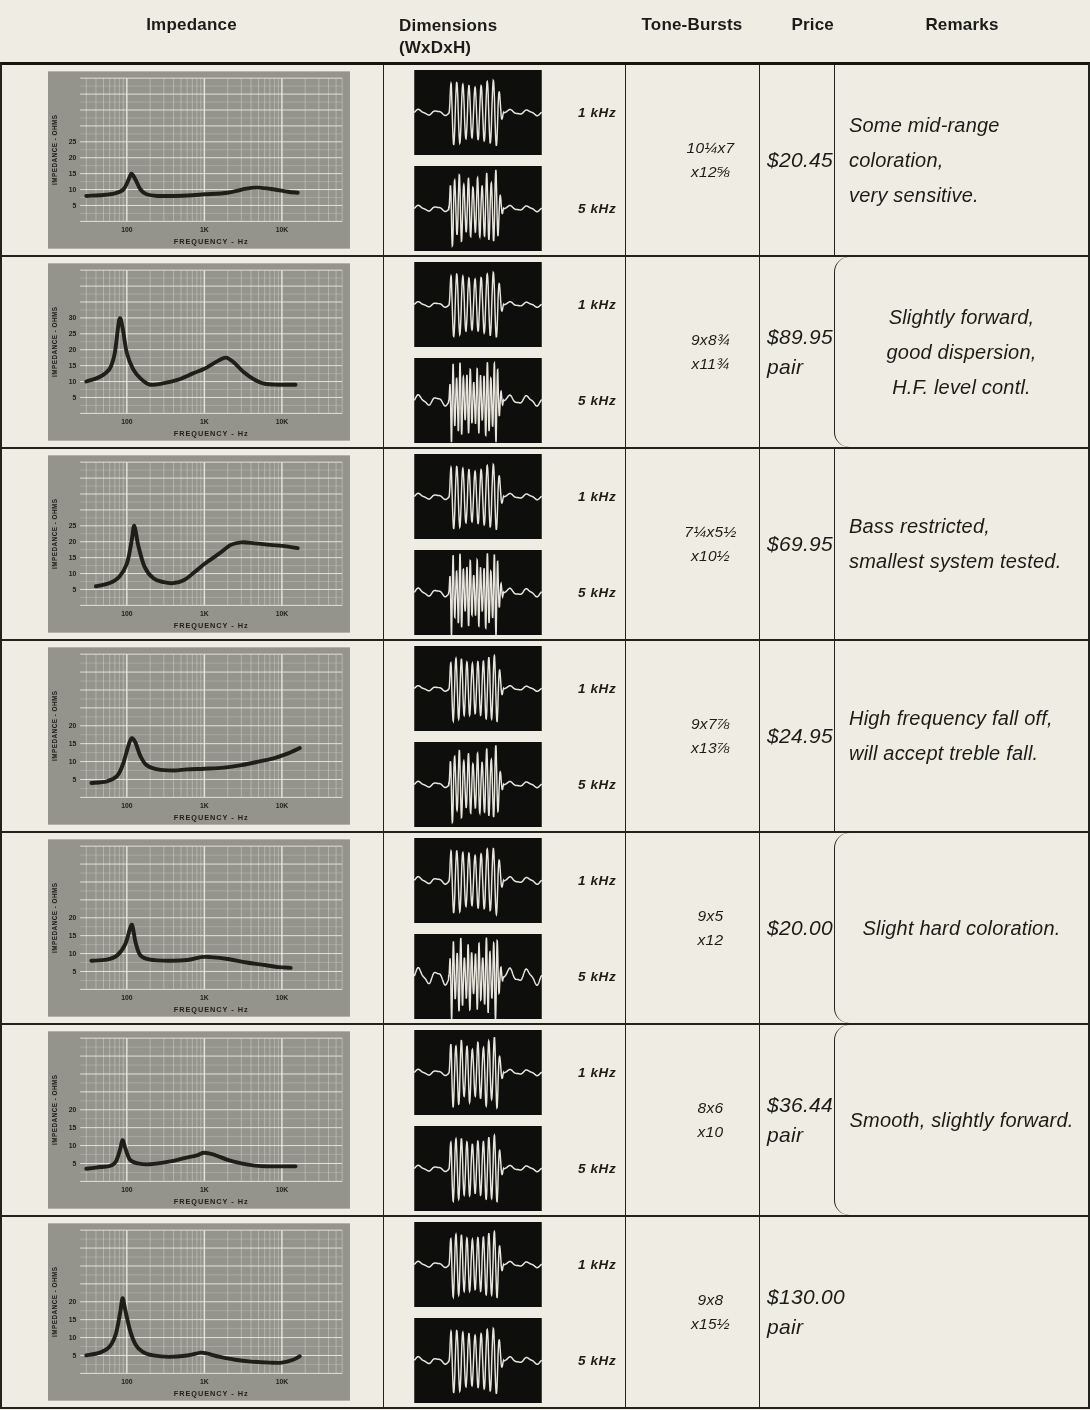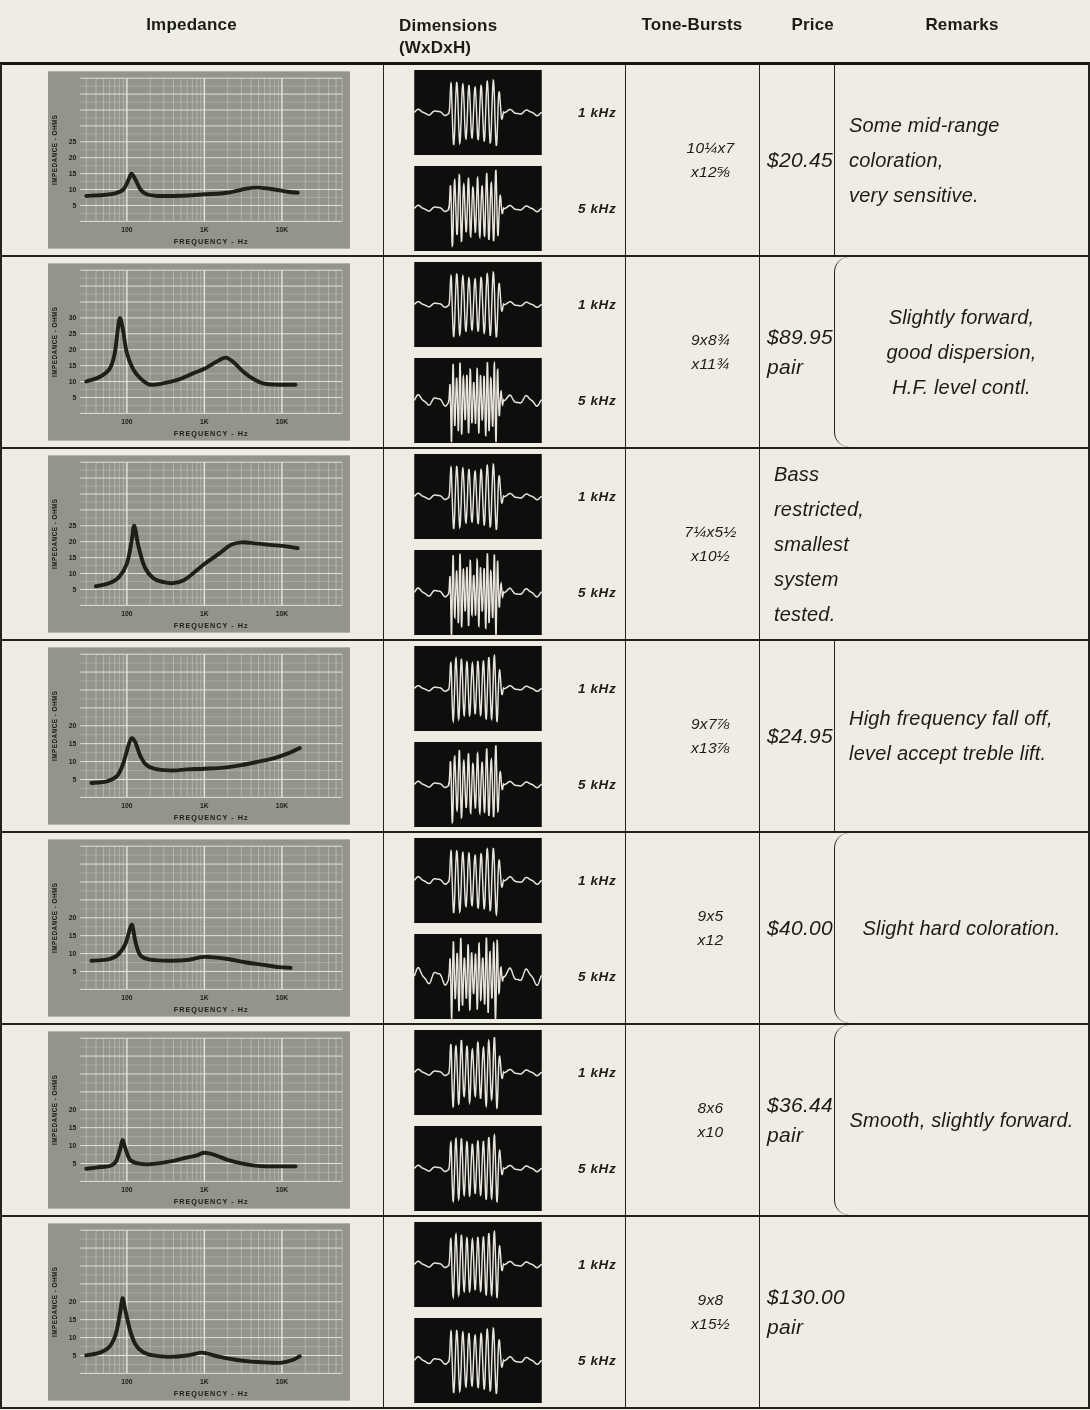--- a/index.html
+++ b/index.html
@@ -302,20 +302,21 @@
         <div class="tb-row">
           <svg class="burst-svg" viewBox="0 0 132 88">
               <rect x="0" y="0" width="132" height="88" fill="#0e0e0c"></rect>
               <path d="M0.0,43.8L0.2,43.6L0.4,43.4L0.6,43.1L0.8,42.9L0.9,42.6L1.1,42.3L1.3,42.1L1.5,41.8L1.7,41.5L1.9,41.2L2.1,41.0L2.3,40.7L2.5,40.5L2.6,40.3L2.8,40.1L3.0,39.9L3.2,39.7L3.4,39.6L3.6,39.5L3.8,39.4L4.0,39.4L4.1,39.4L4.3,39.4L4.5,39.5L4.7,39.5L4.9,39.6L5.1,39.8L5.3,39.9L5.5,40.1L5.7,40.3L5.8,40.5L6.0,40.7L6.2,40.9L6.4,41.2L6.6,41.4L6.8,41.6L7.0,41.9L7.2,42.1L7.4,42.3L7.5,42.6L7.7,42.8L7.9,43.0L8.1,43.1L8.3,43.3L8.5,43.5L8.7,43.6L8.9,43.8L9.1,43.9L9.2,44.0L9.4,44.1L9.6,44.2L9.8,44.3L10.0,44.4L10.2,44.5L10.4,44.6L10.6,44.7L10.7,44.8L10.9,44.9L11.1,45.0L11.3,45.1L11.5,45.2L11.7,45.3L11.9,45.5L12.1,45.6L12.3,45.8L12.4,46.0L12.6,46.1L12.8,46.3L13.0,46.5L13.2,46.6L13.4,46.8L13.6,47.0L13.8,47.1L14.0,47.2L14.1,47.4L14.3,47.5L14.5,47.6L14.7,47.6L14.9,47.7L15.1,47.7L15.3,47.7L15.5,47.7L15.7,47.6L15.8,47.6L16.0,47.4L16.2,47.3L16.4,47.2L16.6,47.0L16.8,46.8L17.0,46.5L17.2,46.3L17.3,46.0L17.5,45.7L17.7,45.5L17.9,45.2L18.1,44.9L18.3,44.6L18.5,44.3L18.7,44.0L18.9,43.7L19.0,43.5L19.2,43.2L19.4,43.0L19.6,42.8L19.8,42.6L20.0,42.4L20.2,42.3L20.4,42.2L20.6,42.1L20.7,42.0L20.9,41.9L21.1,41.9L21.3,41.9L21.5,41.9L21.7,41.9L21.9,41.9L22.1,42.0L22.3,42.0L22.4,42.1L22.6,42.1L22.8,42.2L23.0,42.2L23.2,42.3L23.4,42.3L23.6,42.4L23.8,42.4L23.9,42.4L24.1,42.5L24.3,42.5L24.5,42.5L24.7,42.5L24.9,42.6L25.1,42.6L25.3,42.6L25.5,42.6L25.6,42.6L25.8,42.6L26.0,42.7L26.2,42.7L26.4,42.8L26.6,42.8L26.8,42.9L27.0,43.0L27.2,43.1L27.3,43.3L27.5,43.4L27.7,43.6L27.9,43.8L28.1,44.0L28.3,44.2L28.5,44.5L28.7,44.7L28.9,45.0L29.0,45.3L29.2,45.5L29.4,45.8L29.6,46.1L29.8,46.4L30.0,46.7L30.2,46.9L30.4,47.2L30.5,47.4L30.7,47.6L30.9,47.8L31.1,48.0L31.3,48.1L31.5,48.3L31.7,48.3L31.9,48.4L32.1,48.4L32.2,48.4L32.4,48.4L32.6,48.4L32.8,48.3L33.0,48.2L33.2,48.0L33.4,47.9L33.6,47.7L33.8,47.5L33.9,47.3L34.1,47.1L34.3,46.9L34.5,46.7L34.7,46.5L34.9,46.2L35.1,46.0L35.3,45.8L35.5,45.6L35.6,44.0L35.8,44.0L36.0,42.7L36.2,39.9L36.4,36.1L36.6,32.1L36.8,28.6L37.0,26.9L37.1,27.7L37.3,31.8L37.5,39.4L37.7,49.8L37.9,61.9L38.1,74.2L38.3,84.7L38.5,88.4L38.7,86.9L38.8,80.5L39.0,70.0L39.2,56.7L39.4,42.3L39.6,28.5L39.8,17.0L40.0,9.0L40.2,5.4L40.4,6.3L40.5,11.4L40.7,19.6L40.9,29.9L41.1,40.9L41.3,51.3L41.5,59.9L41.7,66.1L41.9,69.3L42.1,69.6L42.2,67.2L42.4,62.5L42.6,56.3L42.8,49.1L43.0,41.8L43.2,34.9L43.4,29.0L43.6,24.6L43.7,22.2L43.9,22.0L44.1,24.1L44.3,28.6L44.5,35.1L44.7,43.1L44.9,52.0L45.1,60.6L45.3,68.2L45.4,73.5L45.6,75.8L45.8,74.5L46.0,69.5L46.2,61.1L46.4,50.2L46.6,37.8L46.8,25.6L47.0,15.0L47.1,7.4L47.3,3.9L47.5,4.9L47.7,10.4L47.9,19.8L48.1,31.9L48.3,45.2L48.5,58.0L48.7,68.8L48.8,76.3L49.0,79.9L49.2,79.3L49.4,74.8L49.6,67.2L49.8,57.6L50.0,47.2L50.2,37.4L50.3,29.2L50.5,23.3L50.7,20.2L50.9,20.0L51.1,22.3L51.3,26.7L51.5,32.5L51.7,39.1L51.9,45.8L52.0,52.0L52.2,57.1L52.4,60.8L52.6,62.8L52.8,62.8L53.0,60.9L53.2,57.1L53.4,51.6L53.6,44.9L53.7,37.6L53.9,30.4L54.1,24.2L54.3,19.7L54.5,17.6L54.7,18.5L54.9,22.5L55.1,29.4L55.3,38.5L55.4,48.9L55.6,59.3L55.8,68.6L56.0,75.3L56.2,78.7L56.4,78.2L56.6,73.6L56.8,65.6L56.9,55.1L57.1,43.3L57.3,31.8L57.5,21.8L57.7,14.6L57.9,11.0L58.1,11.2L58.3,15.1L58.5,22.0L58.6,30.9L58.8,40.6L59.0,50.0L59.2,58.0L59.4,63.7L59.6,66.9L59.8,67.3L60.0,65.1L60.2,60.9L60.3,55.3L60.5,48.9L60.7,42.5L60.9,36.6L61.1,31.7L61.3,28.3L61.5,26.6L61.7,26.6L61.9,28.4L62.0,32.0L62.2,36.9L62.4,42.9L62.6,49.5L62.8,56.0L63.0,61.7L63.2,65.9L63.4,67.9L63.5,67.3L63.7,63.9L63.9,57.7L64.1,49.4L64.3,39.7L64.5,29.8L64.7,20.9L64.9,14.1L65.1,10.4L65.2,10.6L65.4,14.6L65.6,22.2L65.8,32.5L66.0,44.3L66.2,56.1L66.4,66.6L66.6,74.4L66.8,78.6L66.9,78.7L67.1,75.0L67.3,67.9L67.5,58.5L67.7,48.0L67.9,37.7L68.1,28.8L68.3,22.2L68.5,18.4L68.6,17.8L68.8,20.1L69.0,24.7L69.2,31.0L69.4,38.2L69.6,45.5L69.8,52.1L70.0,57.5L70.1,61.3L70.3,63.1L70.5,63.0L70.7,60.9L70.9,57.0L71.1,51.7L71.3,45.3L71.5,38.4L71.7,31.6L71.8,25.6L72.0,21.2L72.2,19.0L72.4,19.5L72.6,22.9L72.8,29.2L73.0,38.0L73.2,48.2L73.4,58.9L73.5,68.7L73.7,76.3L73.9,80.6L74.1,80.8L74.3,76.7L74.5,68.6L74.7,57.3L74.9,44.1L75.1,30.6L75.2,18.5L75.4,9.3L75.6,4.1L75.8,3.5L76.0,7.5L76.2,15.5L76.4,26.4L76.6,38.8L76.7,51.1L76.9,61.9L77.1,70.0L77.3,74.7L77.5,75.6L77.7,73.0L77.9,67.5L78.1,59.9L78.3,51.2L78.4,42.5L78.6,34.6L78.8,28.2L79.0,23.9L79.2,21.9L79.4,22.2L79.6,24.7L79.8,29.2L80.0,35.3L80.1,42.3L80.3,49.8L80.5,57.1L80.7,63.4L80.9,68.1L81.1,70.4L81.3,69.9L81.5,66.3L81.7,59.7L81.8,50.7L82.0,39.9L82.2,28.7L82.4,18.3L82.6,10.1L82.8,5.3L83.0,4.8L83.2,8.9L83.3,17.4L83.5,29.3L83.7,43.4L83.9,58.0L84.1,71.2L84.3,81.4L84.5,87.3L84.7,88.2L84.9,84.1L85.0,75.6L85.2,63.7L85.4,50.2L85.6,36.5L85.8,24.5L86.0,16.1L86.2,11.9L86.4,11.8L86.6,15.3L86.7,21.4L86.9,29.2L87.1,37.4L87.3,45.1L87.5,51.5L87.7,56.1L87.9,58.8L88.1,59.5L88.3,58.4L88.4,56.1L88.6,52.7L88.8,48.9L89.0,45.0L89.2,41.3L89.4,38.3L89.6,36.1L89.8,34.9L89.9,34.7L90.1,35.6L90.3,37.4L90.5,39.7L90.7,42.3L90.9,44.8L91.1,46.8L91.3,48.0L91.5,48.5L91.6,48.1L91.8,47.1L92.0,45.9L92.2,44.7L92.4,44.0L92.6,44.5L92.8,44.4L93.0,44.3L93.2,44.2L93.3,44.1L93.5,44.0L93.7,43.9L93.9,43.8L94.1,43.7L94.3,43.5L94.5,43.4L94.7,43.3L94.9,43.1L95.0,43.0L95.2,42.8L95.4,42.6L95.6,42.5L95.8,42.3L96.0,42.1L96.2,41.9L96.4,41.6L96.5,41.4L96.7,41.2L96.9,41.0L97.1,40.8L97.3,40.6L97.5,40.4L97.7,40.3L97.9,40.1L98.1,40.0L98.2,39.9L98.4,39.8L98.6,39.7L98.8,39.7L99.0,39.7L99.2,39.7L99.4,39.7L99.6,39.8L99.8,39.9L99.9,40.1L100.1,40.2L100.3,40.4L100.5,40.6L100.7,40.9L100.9,41.1L101.1,41.4L101.3,41.6L101.5,41.9L101.6,42.2L101.8,42.5L102.0,42.8L102.2,43.1L102.4,43.3L102.6,43.6L102.8,43.8L103.0,44.1L103.1,44.3L103.3,44.5L103.5,44.7L103.7,44.8L103.9,45.0L104.1,45.1L104.3,45.2L104.5,45.3L104.7,45.4L104.8,45.4L105.0,45.5L105.2,45.5L105.4,45.5L105.6,45.5L105.8,45.5L106.0,45.5L106.2,45.5L106.4,45.5L106.5,45.5L106.7,45.5L106.9,45.5L107.1,45.6L107.3,45.6L107.5,45.6L107.7,45.6L107.9,45.7L108.1,45.7L108.2,45.7L108.4,45.8L108.6,45.8L108.8,45.9L109.0,45.9L109.2,45.9L109.4,45.9L109.6,45.9L109.7,45.9L109.9,45.9L110.1,45.9L110.3,45.8L110.5,45.8L110.7,45.7L110.9,45.6L111.1,45.4L111.3,45.3L111.4,45.1L111.6,44.9L111.8,44.7L112.0,44.4L112.2,44.2L112.4,43.9L112.6,43.6L112.8,43.4L113.0,43.1L113.1,42.8L113.3,42.5L113.5,42.2L113.7,41.9L113.9,41.6L114.1,41.4L114.3,41.2L114.5,40.9L114.7,40.7L114.8,40.6L115.0,40.4L115.2,40.3L115.4,40.2L115.6,40.1L115.8,40.1L116.0,40.1L116.2,40.1L116.3,40.2L116.5,40.2L116.7,40.3L116.9,40.4L117.1,40.6L117.3,40.7L117.5,40.9L117.7,41.0L117.9,41.2L118.0,41.4L118.2,41.6L118.4,41.8L118.6,41.9L118.8,42.1L119.0,42.3L119.2,42.4L119.4,42.6L119.6,42.7L119.7,42.9L119.9,43.0L120.1,43.1L120.3,43.2L120.5,43.3L120.7,43.4L120.9,43.5L121.1,43.6L121.3,43.7L121.4,43.8L121.6,43.9L121.8,44.0L122.0,44.1L122.2,44.3L122.4,44.4L122.6,44.5L122.8,44.7L122.9,44.8L123.1,45.0L123.3,45.2L123.5,45.4L123.7,45.6L123.9,45.8L124.1,46.0L124.3,46.3L124.5,46.5L124.6,46.7L124.8,47.0L125.0,47.2L125.2,47.4L125.4,47.6L125.6,47.8L125.8,48.0L126.0,48.1L126.2,48.2L126.3,48.4L126.5,48.4L126.7,48.5L126.9,48.5L127.1,48.5L127.3,48.5L127.5,48.4L127.7,48.4L127.9,48.2L128.0,48.1L128.2,47.9L128.4,47.7L128.6,47.5L128.8,47.3L129.0,47.0L129.2,46.8L129.4,46.5L129.5,46.2L129.7,45.9L129.9,45.7L130.1,45.4L130.3,45.1L130.5,44.9L130.7,44.6L130.9,44.4L131.1,44.1L131.2,43.9L131.4,43.7L131.6,43.6L131.8,43.4L132.0,43.3" fill="none" stroke="#f3f1e8" stroke-width="1.5" opacity="0.95"></path>
             </svg>
           <span class="tb-label">5 kHz</span>
         </div>
       </div>
       <div class="cell dim">7¼x5½
 x10½</div>
+      <div class="cell price">$69.95</div>
       <div class="cell remarks">Bass restricted,
 smallest system tested.</div>
     </div>
 
     <div class="row">
       <div class="cell imp">
         <svg class="imp-svg" viewBox="0 0 310 182">
             <rect x="0" y="0" width="310" height="182" fill="#94948d"></rect>
             <line x1="33" x2="302" y1="154" y2="154" stroke="#e9e8e0" stroke-width="1" opacity="0.95"></line>
             <line x1="33" x2="302" y1="144.8125" y2="144.8125" stroke="#e9e8e0" stroke-width="0.45" opacity="0.55"></line>
@@ -390,21 +391,21 @@
               <rect x="0" y="0" width="132" height="88" fill="#0e0e0c"></rect>
               <path d="M0.0,43.9L0.2,43.7L0.4,43.5L0.6,43.4L0.8,43.2L0.9,43.0L1.1,42.8L1.3,42.6L1.5,42.4L1.7,42.2L1.9,42.0L2.1,41.8L2.3,41.7L2.5,41.5L2.6,41.3L2.8,41.2L3.0,41.1L3.2,41.0L3.4,40.9L3.6,40.8L3.8,40.7L4.0,40.7L4.1,40.7L4.3,40.7L4.5,40.8L4.7,40.8L4.9,40.9L5.1,41.0L5.3,41.1L5.5,41.2L5.7,41.3L5.8,41.5L6.0,41.6L6.2,41.8L6.4,42.0L6.6,42.1L6.8,42.3L7.0,42.5L7.2,42.6L7.4,42.8L7.5,43.0L7.7,43.1L7.9,43.3L8.1,43.4L8.3,43.5L8.5,43.6L8.7,43.7L8.9,43.8L9.1,43.9L9.2,44.0L9.4,44.1L9.6,44.1L9.8,44.2L10.0,44.3L10.2,44.3L10.4,44.4L10.6,44.5L10.7,44.6L10.9,44.6L11.1,44.7L11.3,44.8L11.5,44.9L11.7,45.0L11.9,45.1L12.1,45.2L12.3,45.3L12.4,45.4L12.6,45.5L12.8,45.6L13.0,45.8L13.2,45.9L13.4,46.0L13.6,46.1L13.8,46.2L14.0,46.3L14.1,46.4L14.3,46.5L14.5,46.6L14.7,46.6L14.9,46.6L15.1,46.7L15.3,46.7L15.5,46.6L15.7,46.6L15.8,46.5L16.0,46.5L16.2,46.4L16.4,46.3L16.6,46.1L16.8,46.0L17.0,45.8L17.2,45.6L17.3,45.4L17.5,45.2L17.7,45.0L17.9,44.8L18.1,44.6L18.3,44.4L18.5,44.2L18.7,44.0L18.9,43.8L19.0,43.6L19.2,43.4L19.4,43.3L19.6,43.1L19.8,43.0L20.0,42.9L20.2,42.8L20.4,42.7L20.6,42.6L20.7,42.6L20.9,42.5L21.1,42.5L21.3,42.5L21.5,42.5L21.7,42.5L21.9,42.5L22.1,42.5L22.3,42.6L22.4,42.6L22.6,42.6L22.8,42.7L23.0,42.7L23.2,42.8L23.4,42.8L23.6,42.8L23.8,42.9L23.9,42.9L24.1,42.9L24.3,42.9L24.5,42.9L24.7,43.0L24.9,43.0L25.1,43.0L25.3,43.0L25.5,43.0L25.6,43.0L25.8,43.0L26.0,43.0L26.2,43.1L26.4,43.1L26.6,43.2L26.8,43.2L27.0,43.3L27.2,43.4L27.3,43.5L27.5,43.6L27.7,43.7L27.9,43.9L28.1,44.0L28.3,44.2L28.5,44.3L28.7,44.5L28.9,44.7L29.0,44.9L29.2,45.1L29.4,45.3L29.6,45.5L29.8,45.7L30.0,45.9L30.2,46.1L30.4,46.3L30.5,46.4L30.7,46.6L30.9,46.7L31.1,46.8L31.3,47.0L31.5,47.0L31.7,47.1L31.9,47.1L32.1,47.2L32.2,47.2L32.4,47.1L32.6,47.1L32.8,47.1L33.0,47.0L33.2,46.9L33.4,46.8L33.6,46.7L33.8,46.5L33.9,46.4L34.1,46.2L34.3,46.1L34.5,45.9L34.7,45.8L34.9,45.6L35.1,45.4L35.3,45.3L35.5,45.2L35.6,44.0L35.8,44.4L36.0,43.7L36.2,41.9L36.4,38.9L36.6,35.1L36.8,30.9L37.0,26.6L37.1,23.0L37.3,20.5L37.5,19.9L37.7,21.5L37.9,25.6L38.1,32.1L38.3,41.0L38.5,51.0L38.7,60.7L38.8,69.3L39.0,76.2L39.2,81.0L39.4,83.2L39.6,82.9L39.8,80.1L40.0,75.1L40.2,68.2L40.4,60.1L40.5,51.4L40.7,42.6L40.9,34.4L41.1,27.3L41.3,21.5L41.5,17.5L41.7,15.3L41.9,15.0L42.1,16.5L42.2,19.5L42.4,23.8L42.6,29.1L42.8,35.1L43.0,41.5L43.2,47.9L43.4,54.1L43.6,59.6L43.7,64.3L43.9,67.8L44.1,70.0L44.3,70.7L44.5,69.9L44.7,67.3L44.9,63.2L45.1,57.6L45.3,50.9L45.4,43.4L45.6,35.6L45.8,27.9L46.0,20.9L46.2,15.1L46.4,11.0L46.6,8.9L46.8,9.0L47.0,11.5L47.1,16.2L47.3,22.7L47.5,30.8L47.7,39.7L47.9,48.9L48.1,57.7L48.3,65.5L48.5,71.8L48.7,76.1L48.8,78.3L49.0,78.1L49.2,75.8L49.4,71.6L49.6,65.8L49.8,59.0L50.0,51.5L50.2,44.1L50.3,37.0L50.5,30.9L50.7,25.8L50.9,22.2L51.1,20.1L51.3,19.6L51.5,20.5L51.7,22.7L51.9,26.1L52.0,30.4L52.2,35.5L52.4,40.9L52.6,46.5L52.8,52.0L53.0,57.1L53.2,61.5L53.4,65.0L53.6,67.3L53.7,68.3L53.9,67.8L54.1,65.8L54.3,62.3L54.5,57.4L54.7,51.4L54.9,44.7L55.1,37.5L55.3,30.4L55.4,23.9L55.6,18.5L55.8,14.6L56.0,12.5L56.2,12.4L56.4,14.4L56.6,18.4L56.8,24.1L56.9,31.1L57.1,38.9L57.3,47.0L57.5,54.7L57.7,61.7L57.9,67.3L58.1,71.2L58.3,73.3L58.5,73.5L58.6,71.7L58.8,68.3L59.0,63.5L59.2,57.8L59.4,51.5L59.6,45.1L59.8,39.0L60.0,33.5L60.2,29.0L60.3,25.5L60.5,23.3L60.7,22.5L60.9,22.9L61.1,24.5L61.3,27.2L61.5,30.9L61.7,35.3L61.9,40.2L62.0,45.5L62.2,50.8L62.4,55.9L62.6,60.4L62.8,64.2L63.0,66.8L63.2,68.2L63.4,68.1L63.5,66.5L63.7,63.2L63.9,58.6L64.1,52.7L64.3,45.9L64.5,38.6L64.7,31.3L64.9,24.6L65.1,18.9L65.2,14.6L65.4,12.2L65.6,11.8L65.8,13.5L66.0,17.3L66.2,22.8L66.4,29.7L66.6,37.5L66.8,45.6L66.9,53.5L67.1,60.6L67.3,66.5L67.5,70.7L67.7,73.1L67.9,73.6L68.1,72.1L68.3,69.0L68.5,64.5L68.6,58.9L68.8,52.6L69.0,46.2L69.2,39.9L69.4,34.2L69.6,29.2L69.8,25.3L70.0,22.7L70.1,21.3L70.3,21.3L70.5,22.6L70.7,25.1L70.9,28.8L71.1,33.4L71.3,38.8L71.5,44.7L71.7,50.8L71.8,56.8L72.0,62.3L72.2,66.9L72.4,70.4L72.6,72.4L72.8,72.6L73.0,71.0L73.2,67.5L73.4,62.3L73.5,55.5L73.7,47.6L73.9,39.1L74.1,30.5L74.3,22.5L74.5,15.7L74.7,10.5L74.9,7.5L75.1,6.8L75.2,8.5L75.4,12.6L75.6,18.7L75.8,26.4L76.0,35.2L76.2,44.3L76.4,53.2L76.6,61.3L76.7,67.9L76.9,72.8L77.1,75.7L77.3,76.5L77.5,75.2L77.7,72.0L77.9,67.2L78.1,61.3L78.3,54.6L78.4,47.6L78.6,40.6L78.8,34.2L79.0,28.5L79.2,23.9L79.4,20.6L79.6,18.7L79.8,18.2L80.0,19.3L80.1,21.8L80.3,25.7L80.5,30.8L80.7,36.8L80.9,43.6L81.1,50.8L81.3,57.9L81.5,64.5L81.7,70.2L81.8,74.6L82.0,77.2L82.2,77.7L82.4,76.1L82.6,72.2L82.8,66.3L83.0,58.6L83.2,49.7L83.3,40.0L83.5,30.3L83.7,21.3L83.9,13.6L84.1,7.8L84.3,4.3L84.5,3.4L84.7,5.2L84.9,9.5L85.0,15.9L85.2,24.0L85.4,33.2L85.6,42.7L85.8,52.0L86.0,59.9L86.2,66.0L86.4,70.1L86.6,72.0L86.7,71.9L86.9,70.1L87.1,66.8L87.3,62.5L87.5,57.5L87.7,52.3L87.9,47.2L88.1,42.5L88.3,38.5L88.4,35.2L88.6,32.8L88.8,31.4L89.0,30.9L89.2,31.2L89.4,32.3L89.6,33.9L89.8,36.1L89.9,38.5L90.1,41.1L90.3,43.5L90.5,45.7L90.7,47.4L90.9,48.6L91.1,49.3L91.3,49.3L91.5,48.8L91.6,47.9L91.8,46.8L92.0,45.7L92.2,44.7L92.4,44.0L92.6,44.4L92.8,44.4L93.0,44.3L93.2,44.2L93.3,44.1L93.5,44.1L93.7,44.0L93.9,43.9L94.1,43.9L94.3,43.8L94.5,43.7L94.7,43.6L94.9,43.5L95.0,43.4L95.2,43.3L95.4,43.1L95.6,43.0L95.8,42.9L96.0,42.7L96.2,42.6L96.4,42.4L96.5,42.3L96.7,42.1L96.9,42.0L97.1,41.8L97.3,41.7L97.5,41.5L97.7,41.4L97.9,41.3L98.1,41.1L98.2,41.1L98.4,41.0L98.6,40.9L98.8,40.9L99.0,40.8L99.2,40.8L99.4,40.9L99.6,40.9L99.8,41.0L99.9,41.0L100.1,41.1L100.3,41.3L100.5,41.4L100.7,41.6L100.9,41.7L101.1,41.9L101.3,42.1L101.5,42.3L101.6,42.5L101.8,42.7L102.0,42.9L102.2,43.1L102.4,43.3L102.6,43.5L102.8,43.7L103.0,43.8L103.1,44.0L103.3,44.1L103.5,44.3L103.7,44.4L103.9,44.5L104.1,44.6L104.3,44.7L104.5,44.8L104.7,44.8L104.8,44.9L105.0,44.9L105.2,45.0L105.4,45.0L105.6,45.0L105.8,45.0L106.0,45.0L106.2,45.0L106.4,45.0L106.5,45.1L106.7,45.1L106.9,45.1L107.1,45.1L107.3,45.1L107.5,45.1L107.7,45.2L107.9,45.2L108.1,45.2L108.2,45.3L108.4,45.3L108.6,45.3L108.8,45.4L109.0,45.4L109.2,45.4L109.4,45.5L109.6,45.5L109.7,45.5L109.9,45.5L110.1,45.5L110.3,45.4L110.5,45.4L110.7,45.4L110.9,45.3L111.1,45.2L111.3,45.1L111.4,45.0L111.6,44.9L111.8,44.7L112.0,44.6L112.2,44.4L112.4,44.2L112.6,44.0L112.8,43.8L113.0,43.6L113.1,43.4L113.3,43.2L113.5,43.0L113.7,42.8L113.9,42.6L114.1,42.4L114.3,42.2L114.5,42.0L114.7,41.9L114.8,41.7L115.0,41.6L115.2,41.5L115.4,41.4L115.6,41.4L115.8,41.3L116.0,41.3L116.2,41.3L116.3,41.3L116.5,41.4L116.7,41.4L116.9,41.5L117.1,41.6L117.3,41.6L117.5,41.7L117.7,41.9L117.9,42.0L118.0,42.1L118.2,42.2L118.4,42.3L118.6,42.5L118.8,42.6L119.0,42.7L119.2,42.8L119.4,42.9L119.6,43.0L119.7,43.1L119.9,43.2L120.1,43.3L120.3,43.4L120.5,43.4L120.7,43.5L120.9,43.6L121.1,43.7L121.3,43.7L121.4,43.8L121.6,43.9L121.8,43.9L122.0,44.0L122.2,44.1L122.4,44.2L122.6,44.3L122.8,44.4L122.9,44.5L123.1,44.6L123.3,44.7L123.5,44.9L123.7,45.0L123.9,45.2L124.1,45.3L124.3,45.5L124.5,45.7L124.6,45.8L124.8,46.0L125.0,46.2L125.2,46.3L125.4,46.5L125.6,46.6L125.8,46.8L126.0,46.9L126.2,47.0L126.3,47.1L126.5,47.2L126.7,47.2L126.9,47.3L127.1,47.3L127.3,47.3L127.5,47.3L127.7,47.2L127.9,47.1L128.0,47.1L128.2,46.9L128.4,46.8L128.6,46.7L128.8,46.5L129.0,46.4L129.2,46.2L129.4,46.0L129.5,45.8L129.7,45.6L129.9,45.4L130.1,45.2L130.3,45.0L130.5,44.8L130.7,44.6L130.9,44.5L131.1,44.3L131.2,44.1L131.4,44.0L131.6,43.9L131.8,43.8L132.0,43.6" fill="none" stroke="#f3f1e8" stroke-width="1.5" opacity="0.95"></path>
             </svg>
           <span class="tb-label">5 kHz</span>
         </div>
       </div>
       <div class="cell dim">9x7⅞
 x13⅞</div>
       <div class="cell price">$24.95</div>
       <div class="cell remarks">High frequency fall off,
-level accept treble lift.</div>
+will accept treble fall.</div>
     </div>
 
     <div class="row">
       <div class="cell imp">
         <svg class="imp-svg" viewBox="0 0 310 182">
             <rect x="0" y="0" width="310" height="182" fill="#94948d"></rect>
             <line x1="33" x2="302" y1="154" y2="154" stroke="#e9e8e0" stroke-width="1" opacity="0.95"></line>
             <line x1="33" x2="302" y1="144.8125" y2="144.8125" stroke="#e9e8e0" stroke-width="0.45" opacity="0.55"></line>
             <line x1="33" x2="302" y1="135.625" y2="135.625" stroke="#e9e8e0" stroke-width="1" opacity="0.95"></line>
             <line x1="33" x2="302" y1="126.4375" y2="126.4375" stroke="#e9e8e0" stroke-width="0.45" opacity="0.55"></line>
@@ -475,21 +476,21 @@
         <div class="tb-row">
           <svg class="burst-svg" viewBox="0 0 132 88">
               <rect x="0" y="0" width="132" height="88" fill="#0e0e0c"></rect>
               <path d="M0.0,43.6L0.2,43.2L0.4,42.7L0.6,42.2L0.8,41.7L0.9,41.2L1.1,40.7L1.3,40.1L1.5,39.6L1.7,39.0L1.9,38.5L2.1,37.9L2.3,37.4L2.5,37.0L2.6,36.5L2.8,36.1L3.0,35.8L3.2,35.5L3.4,35.2L3.6,35.0L3.8,34.9L4.0,34.8L4.1,34.8L4.3,34.8L4.5,34.9L4.7,35.1L4.9,35.3L5.1,35.5L5.3,35.8L5.5,36.2L5.7,36.6L5.8,37.0L6.0,37.4L6.2,37.9L6.4,38.3L6.6,38.8L6.8,39.3L7.0,39.8L7.2,40.2L7.4,40.7L7.5,41.1L7.7,41.5L7.9,41.9L8.1,42.3L8.3,42.6L8.5,42.9L8.7,43.2L8.9,43.5L9.1,43.8L9.2,44.0L9.4,44.2L9.6,44.4L9.8,44.6L10.0,44.8L10.2,45.0L10.4,45.2L10.6,45.3L10.7,45.5L10.9,45.7L11.1,46.0L11.3,46.2L11.5,46.4L11.7,46.7L11.9,47.0L12.1,47.3L12.3,47.6L12.4,47.9L12.6,48.2L12.8,48.6L13.0,48.9L13.2,49.2L13.4,49.6L13.6,49.9L13.8,50.2L14.0,50.5L14.1,50.7L14.3,51.0L14.5,51.2L14.7,51.3L14.9,51.4L15.1,51.4L15.3,51.4L15.5,51.4L15.7,51.3L15.8,51.1L16.0,50.9L16.2,50.6L16.4,50.3L16.6,49.9L16.8,49.5L17.0,49.0L17.2,48.6L17.3,48.0L17.5,47.5L17.7,46.9L17.9,46.3L18.1,45.7L18.3,45.1L18.5,44.6L18.7,44.0L18.9,43.5L19.0,42.9L19.2,42.4L19.4,42.0L19.6,41.6L19.8,41.2L20.0,40.9L20.2,40.6L20.4,40.3L20.6,40.1L20.7,40.0L20.9,39.9L21.1,39.8L21.3,39.8L21.5,39.8L21.7,39.8L21.9,39.8L22.1,39.9L22.3,40.0L22.4,40.1L22.6,40.2L22.8,40.3L23.0,40.4L23.2,40.5L23.4,40.6L23.6,40.7L23.8,40.8L23.9,40.9L24.1,40.9L24.3,41.0L24.5,41.0L24.7,41.1L24.9,41.1L25.1,41.1L25.3,41.2L25.5,41.2L25.6,41.2L25.8,41.3L26.0,41.3L26.2,41.4L26.4,41.5L26.6,41.7L26.8,41.8L27.0,42.0L27.2,42.3L27.3,42.5L27.5,42.9L27.7,43.2L27.9,43.6L28.1,44.0L28.3,44.5L28.5,44.9L28.7,45.4L28.9,46.0L29.0,46.5L29.2,47.1L29.4,47.6L29.6,48.2L29.8,48.8L30.0,49.3L30.2,49.8L30.4,50.3L30.5,50.8L30.7,51.2L30.9,51.6L31.1,52.0L31.3,52.3L31.5,52.5L31.7,52.7L31.9,52.8L32.1,52.9L32.2,52.9L32.4,52.8L32.6,52.7L32.8,52.5L33.0,52.3L33.2,52.1L33.4,51.8L33.6,51.4L33.8,51.1L33.9,50.7L34.1,50.2L34.3,49.8L34.5,49.4L34.7,48.9L34.9,48.5L35.1,48.1L35.3,47.6L35.5,47.2L35.6,44.0L35.8,44.1L36.0,42.9L36.2,40.4L36.4,36.7L36.6,32.5L36.8,28.6L37.0,25.9L37.1,25.2L37.3,27.4L37.5,32.9L37.7,41.5L37.9,52.7L38.1,65.2L38.3,77.5L38.5,85.0L38.7,88.4L38.8,87.3L39.0,81.9L39.2,72.7L39.4,60.8L39.6,47.6L39.8,34.6L40.0,23.2L40.2,14.4L40.4,9.0L40.5,7.5L40.7,9.6L40.9,15.0L41.1,22.7L41.3,31.7L41.5,41.2L41.7,50.0L41.9,57.5L42.1,63.1L42.2,66.5L42.4,67.5L42.6,66.4L42.8,63.3L43.0,58.6L43.2,52.8L43.4,46.3L43.6,39.6L43.7,33.1L43.9,27.4L44.1,23.0L44.3,20.3L44.5,19.7L44.7,21.5L44.9,25.8L45.1,32.3L45.3,40.6L45.4,50.0L45.6,59.5L45.8,68.3L46.0,75.2L46.2,79.3L46.4,80.0L46.6,76.9L46.8,70.3L47.0,60.7L47.1,49.1L47.3,36.6L47.5,24.6L47.7,14.5L47.9,7.4L48.1,4.1L48.3,4.8L48.5,9.4L48.7,17.3L48.8,27.6L49.0,38.9L49.2,50.2L49.4,60.1L49.6,67.8L49.8,72.6L50.0,74.2L50.2,72.7L50.3,68.6L50.5,62.5L50.7,55.2L50.9,47.6L51.1,40.2L51.3,33.9L51.5,29.0L51.7,25.8L51.9,24.5L52.0,24.9L52.2,27.0L52.4,30.6L52.6,35.4L52.8,41.0L53.0,47.0L53.2,53.0L53.4,58.5L53.6,63.0L53.7,66.0L53.9,66.9L54.1,65.7L54.3,62.1L54.5,56.2L54.7,48.6L54.9,39.9L55.1,30.9L55.3,22.6L55.4,15.9L55.6,11.8L55.8,10.8L56.0,13.2L56.2,18.9L56.4,27.3L56.6,37.6L56.8,48.8L56.9,59.5L57.1,68.6L57.3,75.1L57.5,78.4L57.7,78.2L57.9,74.6L58.1,68.1L58.3,59.5L58.5,49.9L58.6,40.3L58.8,31.8L59.0,25.0L59.2,20.7L59.4,19.0L59.6,19.8L59.8,22.9L60.0,27.6L60.2,33.6L60.3,39.9L60.5,46.2L60.7,51.8L60.9,56.4L61.1,59.6L61.3,61.4L61.5,61.5L61.7,60.1L61.9,57.3L62.0,53.1L62.2,47.9L62.4,42.0L62.6,35.9L62.8,30.1L63.0,25.2L63.2,21.7L63.4,20.2L63.5,21.0L63.7,24.3L63.9,30.0L64.1,37.7L64.3,46.7L64.5,56.1L64.7,65.0L64.9,72.2L65.1,76.8L65.2,78.3L65.4,76.3L65.6,70.9L65.8,62.6L66.0,52.3L66.2,41.1L66.4,30.1L66.6,20.7L66.8,13.8L66.9,10.0L67.1,9.8L67.3,13.0L67.5,19.1L67.7,27.3L67.9,36.6L68.1,46.1L68.3,54.7L68.5,61.5L68.6,66.2L68.8,68.3L69.0,68.0L69.2,65.4L69.4,61.0L69.6,55.4L69.8,49.2L70.0,42.8L70.1,36.8L70.3,31.7L70.5,27.8L70.7,25.3L70.9,24.5L71.1,25.5L71.3,28.2L71.5,32.5L71.7,38.3L71.8,45.1L72.0,52.5L72.2,59.7L72.4,66.0L72.6,70.6L72.8,72.9L73.0,72.4L73.2,68.8L73.4,62.3L73.5,53.3L73.7,42.6L73.9,31.3L74.1,20.6L74.3,11.8L74.5,5.9L74.7,3.8L74.9,5.7L75.1,11.6L75.2,20.8L75.4,32.5L75.6,45.2L75.8,57.6L76.0,68.4L76.2,76.5L76.4,81.0L76.6,81.7L76.7,78.5L76.9,72.2L77.1,63.5L77.3,53.6L77.5,43.4L77.7,34.1L77.9,26.5L78.1,21.2L78.3,18.5L78.4,18.4L78.6,20.7L78.8,25.0L79.0,30.7L79.2,37.3L79.4,44.2L79.6,50.9L79.8,56.9L80.0,61.8L80.1,65.2L80.3,66.8L80.5,66.3L80.7,63.7L80.9,58.9L81.1,52.2L81.3,44.1L81.5,35.1L81.7,26.3L81.8,18.4L82.0,12.4L82.2,9.2L82.4,9.5L82.6,13.4L82.8,20.8L83.0,31.1L83.2,43.5L83.3,56.5L83.5,68.8L83.7,79.0L83.9,85.9L84.1,88.6L84.3,86.8L84.5,80.6L84.7,70.9L84.9,58.5L85.0,45.0L85.2,31.8L85.4,20.4L85.6,11.8L85.8,6.9L86.0,7.1L86.2,10.8L86.4,17.4L86.6,25.7L86.7,34.6L86.9,43.1L87.1,50.5L87.3,56.1L87.5,59.7L87.7,61.3L87.9,61.0L88.1,59.1L88.3,56.2L88.4,52.5L88.6,48.5L88.8,44.5L89.0,41.0L89.2,38.0L89.4,35.9L89.6,34.6L89.8,34.4L89.9,35.1L90.1,36.5L90.3,38.6L90.5,41.1L90.7,43.6L90.9,45.8L91.1,47.5L91.3,48.5L91.5,48.6L91.6,48.1L91.8,47.1L92.0,45.9L92.2,44.7L92.4,44.0L92.6,45.0L92.8,44.8L93.0,44.6L93.2,44.4L93.3,44.2L93.5,44.0L93.7,43.8L93.9,43.6L94.1,43.4L94.3,43.1L94.5,42.9L94.7,42.6L94.9,42.3L95.0,42.0L95.2,41.7L95.4,41.4L95.6,41.0L95.8,40.6L96.0,40.2L96.2,39.8L96.4,39.4L96.5,38.9L96.7,38.5L96.9,38.1L97.1,37.7L97.3,37.3L97.5,36.9L97.7,36.6L97.9,36.2L98.1,36.0L98.2,35.7L98.4,35.5L98.6,35.4L98.8,35.3L99.0,35.3L99.2,35.3L99.4,35.4L99.6,35.6L99.8,35.8L99.9,36.0L100.1,36.4L100.3,36.7L100.5,37.1L100.7,37.6L100.9,38.1L101.1,38.6L101.3,39.1L101.5,39.7L101.6,40.2L101.8,40.8L102.0,41.4L102.2,41.9L102.4,42.5L102.6,43.0L102.8,43.5L103.0,44.0L103.1,44.4L103.3,44.8L103.5,45.2L103.7,45.5L103.9,45.8L104.1,46.1L104.3,46.3L104.5,46.5L104.7,46.6L104.8,46.8L105.0,46.8L105.2,46.9L105.4,47.0L105.6,47.0L105.8,47.0L106.0,47.0L106.2,47.0L106.4,47.0L106.5,47.0L106.7,47.0L106.9,47.1L107.1,47.1L107.3,47.1L107.5,47.2L107.7,47.2L107.9,47.3L108.1,47.4L108.2,47.5L108.4,47.6L108.6,47.7L108.8,47.7L109.0,47.8L109.2,47.9L109.4,47.9L109.6,48.0L109.7,48.0L109.9,47.9L110.1,47.9L110.3,47.8L110.5,47.6L110.7,47.5L110.9,47.2L111.1,47.0L111.3,46.7L111.4,46.3L111.6,45.9L111.8,45.5L112.0,45.0L112.2,44.5L112.4,44.0L112.6,43.5L112.8,42.9L113.0,42.3L113.1,41.7L113.3,41.1L113.5,40.6L113.7,40.0L113.9,39.5L114.1,38.9L114.3,38.5L114.5,38.0L114.7,37.6L114.8,37.3L115.0,37.0L115.2,36.7L115.4,36.5L115.6,36.4L115.8,36.3L116.0,36.3L116.2,36.3L116.3,36.4L116.5,36.5L116.7,36.7L116.9,36.9L117.1,37.1L117.3,37.4L117.5,37.7L117.7,38.1L117.9,38.4L118.0,38.7L118.2,39.1L118.4,39.5L118.6,39.8L118.8,40.2L119.0,40.5L119.2,40.8L119.4,41.1L119.6,41.4L119.7,41.7L119.9,42.0L120.1,42.2L120.3,42.4L120.5,42.6L120.7,42.8L120.9,43.0L121.1,43.2L121.3,43.4L121.4,43.6L121.6,43.8L121.8,44.0L122.0,44.2L122.2,44.5L122.4,44.7L122.6,45.0L122.8,45.3L122.9,45.6L123.1,45.9L123.3,46.3L123.5,46.7L123.7,47.1L123.9,47.5L124.1,48.0L124.3,48.4L124.5,48.9L124.6,49.4L124.8,49.8L125.0,50.3L125.2,50.7L125.4,51.1L125.6,51.5L125.8,51.9L126.0,52.2L126.2,52.5L126.3,52.7L126.5,52.9L126.7,53.0L126.9,53.1L127.1,53.1L127.3,53.1L127.5,52.9L127.7,52.8L127.9,52.6L128.0,52.3L128.2,51.9L128.4,51.6L128.6,51.2L128.8,50.7L129.0,50.2L129.2,49.7L129.4,49.1L129.5,48.6L129.7,48.0L129.9,47.5L130.1,46.9L130.3,46.4L130.5,45.9L130.7,45.4L130.9,44.9L131.1,44.4L131.2,44.0L131.4,43.6L131.6,43.3L131.8,43.0L132.0,42.7" fill="none" stroke="#f3f1e8" stroke-width="1.5" opacity="0.95"></path>
             </svg>
           <span class="tb-label">5 kHz</span>
         </div>
       </div>
       <div class="cell dim">9x5
 x12</div>
-      <div class="cell price">$40.00</div>
+      <div class="cell price">$20.00</div>
       <div class="cell remarks c">Slight hard coloration.</div>
     </div>
 
     <div class="row">
       <div class="cell imp">
         <svg class="imp-svg" viewBox="0 0 310 182">
             <rect x="0" y="0" width="310" height="182" fill="#94948d"></rect>
             <line x1="33" x2="302" y1="154" y2="154" stroke="#e9e8e0" stroke-width="1" opacity="0.95"></line>
             <line x1="33" x2="302" y1="144.8125" y2="144.8125" stroke="#e9e8e0" stroke-width="0.45" opacity="0.55"></line>
             <line x1="33" x2="302" y1="135.625" y2="135.625" stroke="#e9e8e0" stroke-width="1" opacity="0.95"></line>

